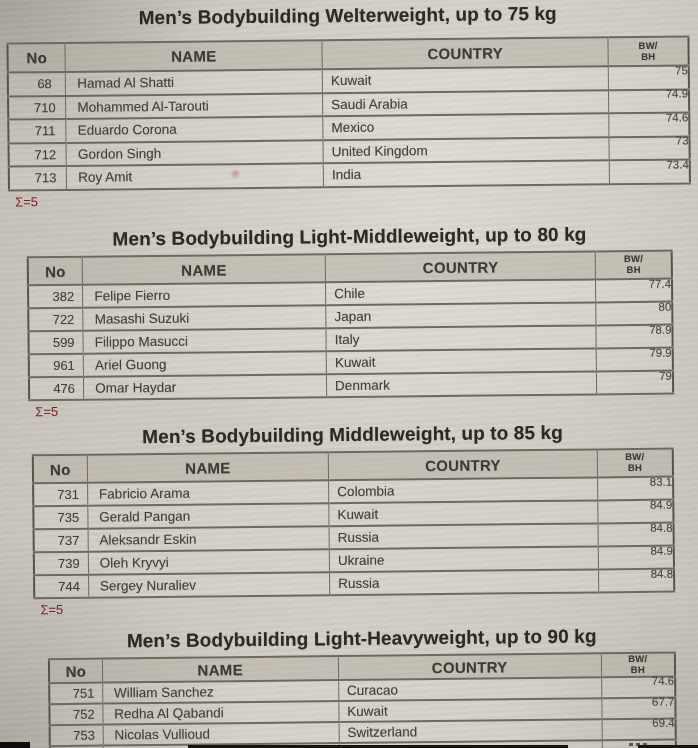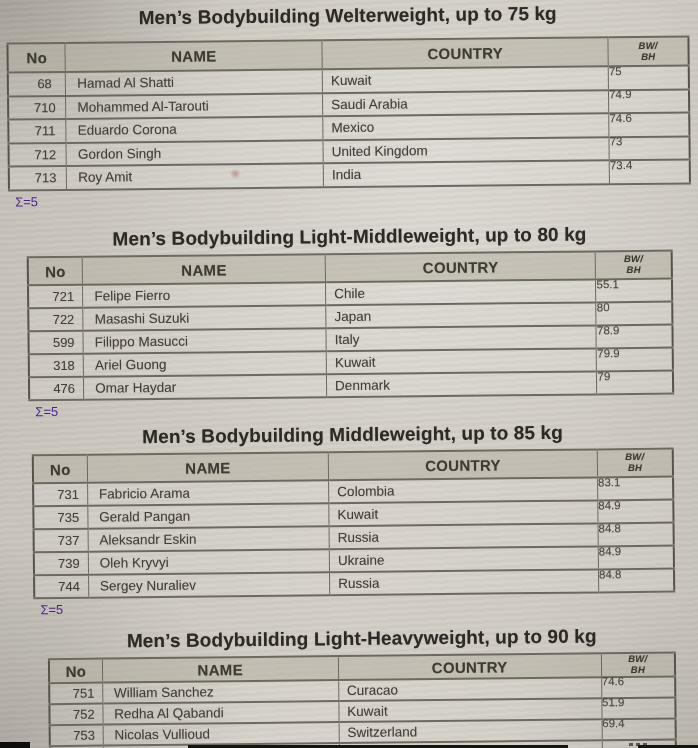--- a/index.html
+++ b/index.html
@@ -41,38 +41,38 @@
   }
   th,td{border:1.5px solid #6e6960;border-top-width:2px;border-bottom-width:2px;padding:0;}
   col.w-no{width:8.5%;} col.w-name{width:37.7%;} col.w-country{width:42%;} col.w-bw{width:11.8%;}
   thead th{
     height:var(--hh);
     background:rgba(173,166,150,0.45);
     font-size:15px;color:#3e3b34;font-weight:700;letter-spacing:0.3px;
     text-shadow:0 0 1px rgba(62,59,52,0.4);
   }
   th.c-bw{font-size:9.5px;line-height:1.15;letter-spacing:0.2px;}
-  th.c-bw .bwline{display:block;font-style:italic;}
+  th.c-bw .bwline{display:block;}
   tbody td{
     height:var(--rh);
     font-size:13.5px;color:#443f38;vertical-align:middle;
     text-shadow:0 0 0.8px rgba(68,63,56,0.35);
   }
   td.td-no{text-align:center;font-size:13px;padding-left:15px;}
   td.td-name{padding-left:11px;}
   td.td-country{padding-left:8px;}
-  td.td-bw{text-align:left;font-size:11.5px;color:#4c473f;}
+  td.td-bw{text-align:right;font-size:11.5px;color:#4c473f;}
   .bw-val{position:relative;top:-7px;display:inline-block;}
   tr.partial-row td{height:22px;}
   td.partial{vertical-align:top;}
   .digit-tops{
     width:20px;height:3px;margin:2px auto 0;
     background:repeating-linear-gradient(90deg,#5a554d 0 4px,rgba(0,0,0,0) 4px 7px);
   }
-  .sum{margin-top:3px;margin-left:7px;font-size:13px;color:#4c1d95;width:max-content;}
+  .sum{margin-top:3px;margin-left:7px;font-size:13px;color:#7f1d1d;width:max-content;}
   .smudge{
     position:absolute;left:232px;top:167px;width:11px;height:11px;border-radius:50%;
     background:radial-gradient(circle, rgba(160,80,70,0.45), rgba(160,80,70,0) 70%);
   }
   .edge-bar{position:absolute;background:#0e0d0b;}
   .bar-left{left:0;bottom:0;width:30px;height:6px;}
   .bar-mid{left:188px;bottom:0;width:380px;height:3.5px;background:#16140f;}
   .bar-right{left:638px;bottom:0;width:60px;height:3.5px;background:#16140f;}
 </style>
 </head>
@@ -153,39 +153,39 @@
           <th class="c-name">NAME</th>
           <th class="c-country">COUNTRY</th>
           <th class="c-bw">
             <span class="bwline">BW/</span>
             <span class="bwline">BH</span>
           </th>
         </tr>
       </thead>
       <tbody>
           <tr>
-            <td class="td-no">721</td>
+            <td class="td-no">382</td>
             <td class="td-name">Felipe Fierro</td>
             <td class="td-country">Chile</td>
-            <td class="td-bw"><span class="bw-val">55.1</span></td>
+            <td class="td-bw"><span class="bw-val">77.4</span></td>
           </tr>
           <tr>
             <td class="td-no">722</td>
             <td class="td-name">Masashi Suzuki</td>
             <td class="td-country">Japan</td>
             <td class="td-bw"><span class="bw-val">80</span></td>
           </tr>
           <tr>
             <td class="td-no">599</td>
             <td class="td-name">Filippo Masucci</td>
             <td class="td-country">Italy</td>
             <td class="td-bw"><span class="bw-val">78.9</span></td>
           </tr>
           <tr>
-            <td class="td-no">318</td>
+            <td class="td-no">961</td>
             <td class="td-name">Ariel Guong</td>
             <td class="td-country">Kuwait</td>
             <td class="td-bw"><span class="bw-val">79.9</span></td>
           </tr>
           <tr>
             <td class="td-no">476</td>
             <td class="td-name">Omar Haydar</td>
             <td class="td-country">Denmark</td>
             <td class="td-bw"><span class="bw-val">79</span></td>
           </tr>
@@ -274,21 +274,21 @@
           <tr>
             <td class="td-no">751</td>
             <td class="td-name">William Sanchez</td>
             <td class="td-country">Curacao</td>
             <td class="td-bw"><span class="bw-val">74.6</span></td>
           </tr>
           <tr>
             <td class="td-no">752</td>
             <td class="td-name">Redha Al Qabandi</td>
             <td class="td-country">Kuwait</td>
-            <td class="td-bw"><span class="bw-val">51.9</span></td>
+            <td class="td-bw"><span class="bw-val">67.7</span></td>
           </tr>
           <tr>
             <td class="td-no">753</td>
             <td class="td-name">Nicolas Vullioud</td>
             <td class="td-country">Switzerland</td>
             <td class="td-bw"><span class="bw-val">69.4</span></td>
           </tr>
           <tr class="partial-row">
             <td class="td-no partial"></td>
             <td class="td-name partial"></td>

